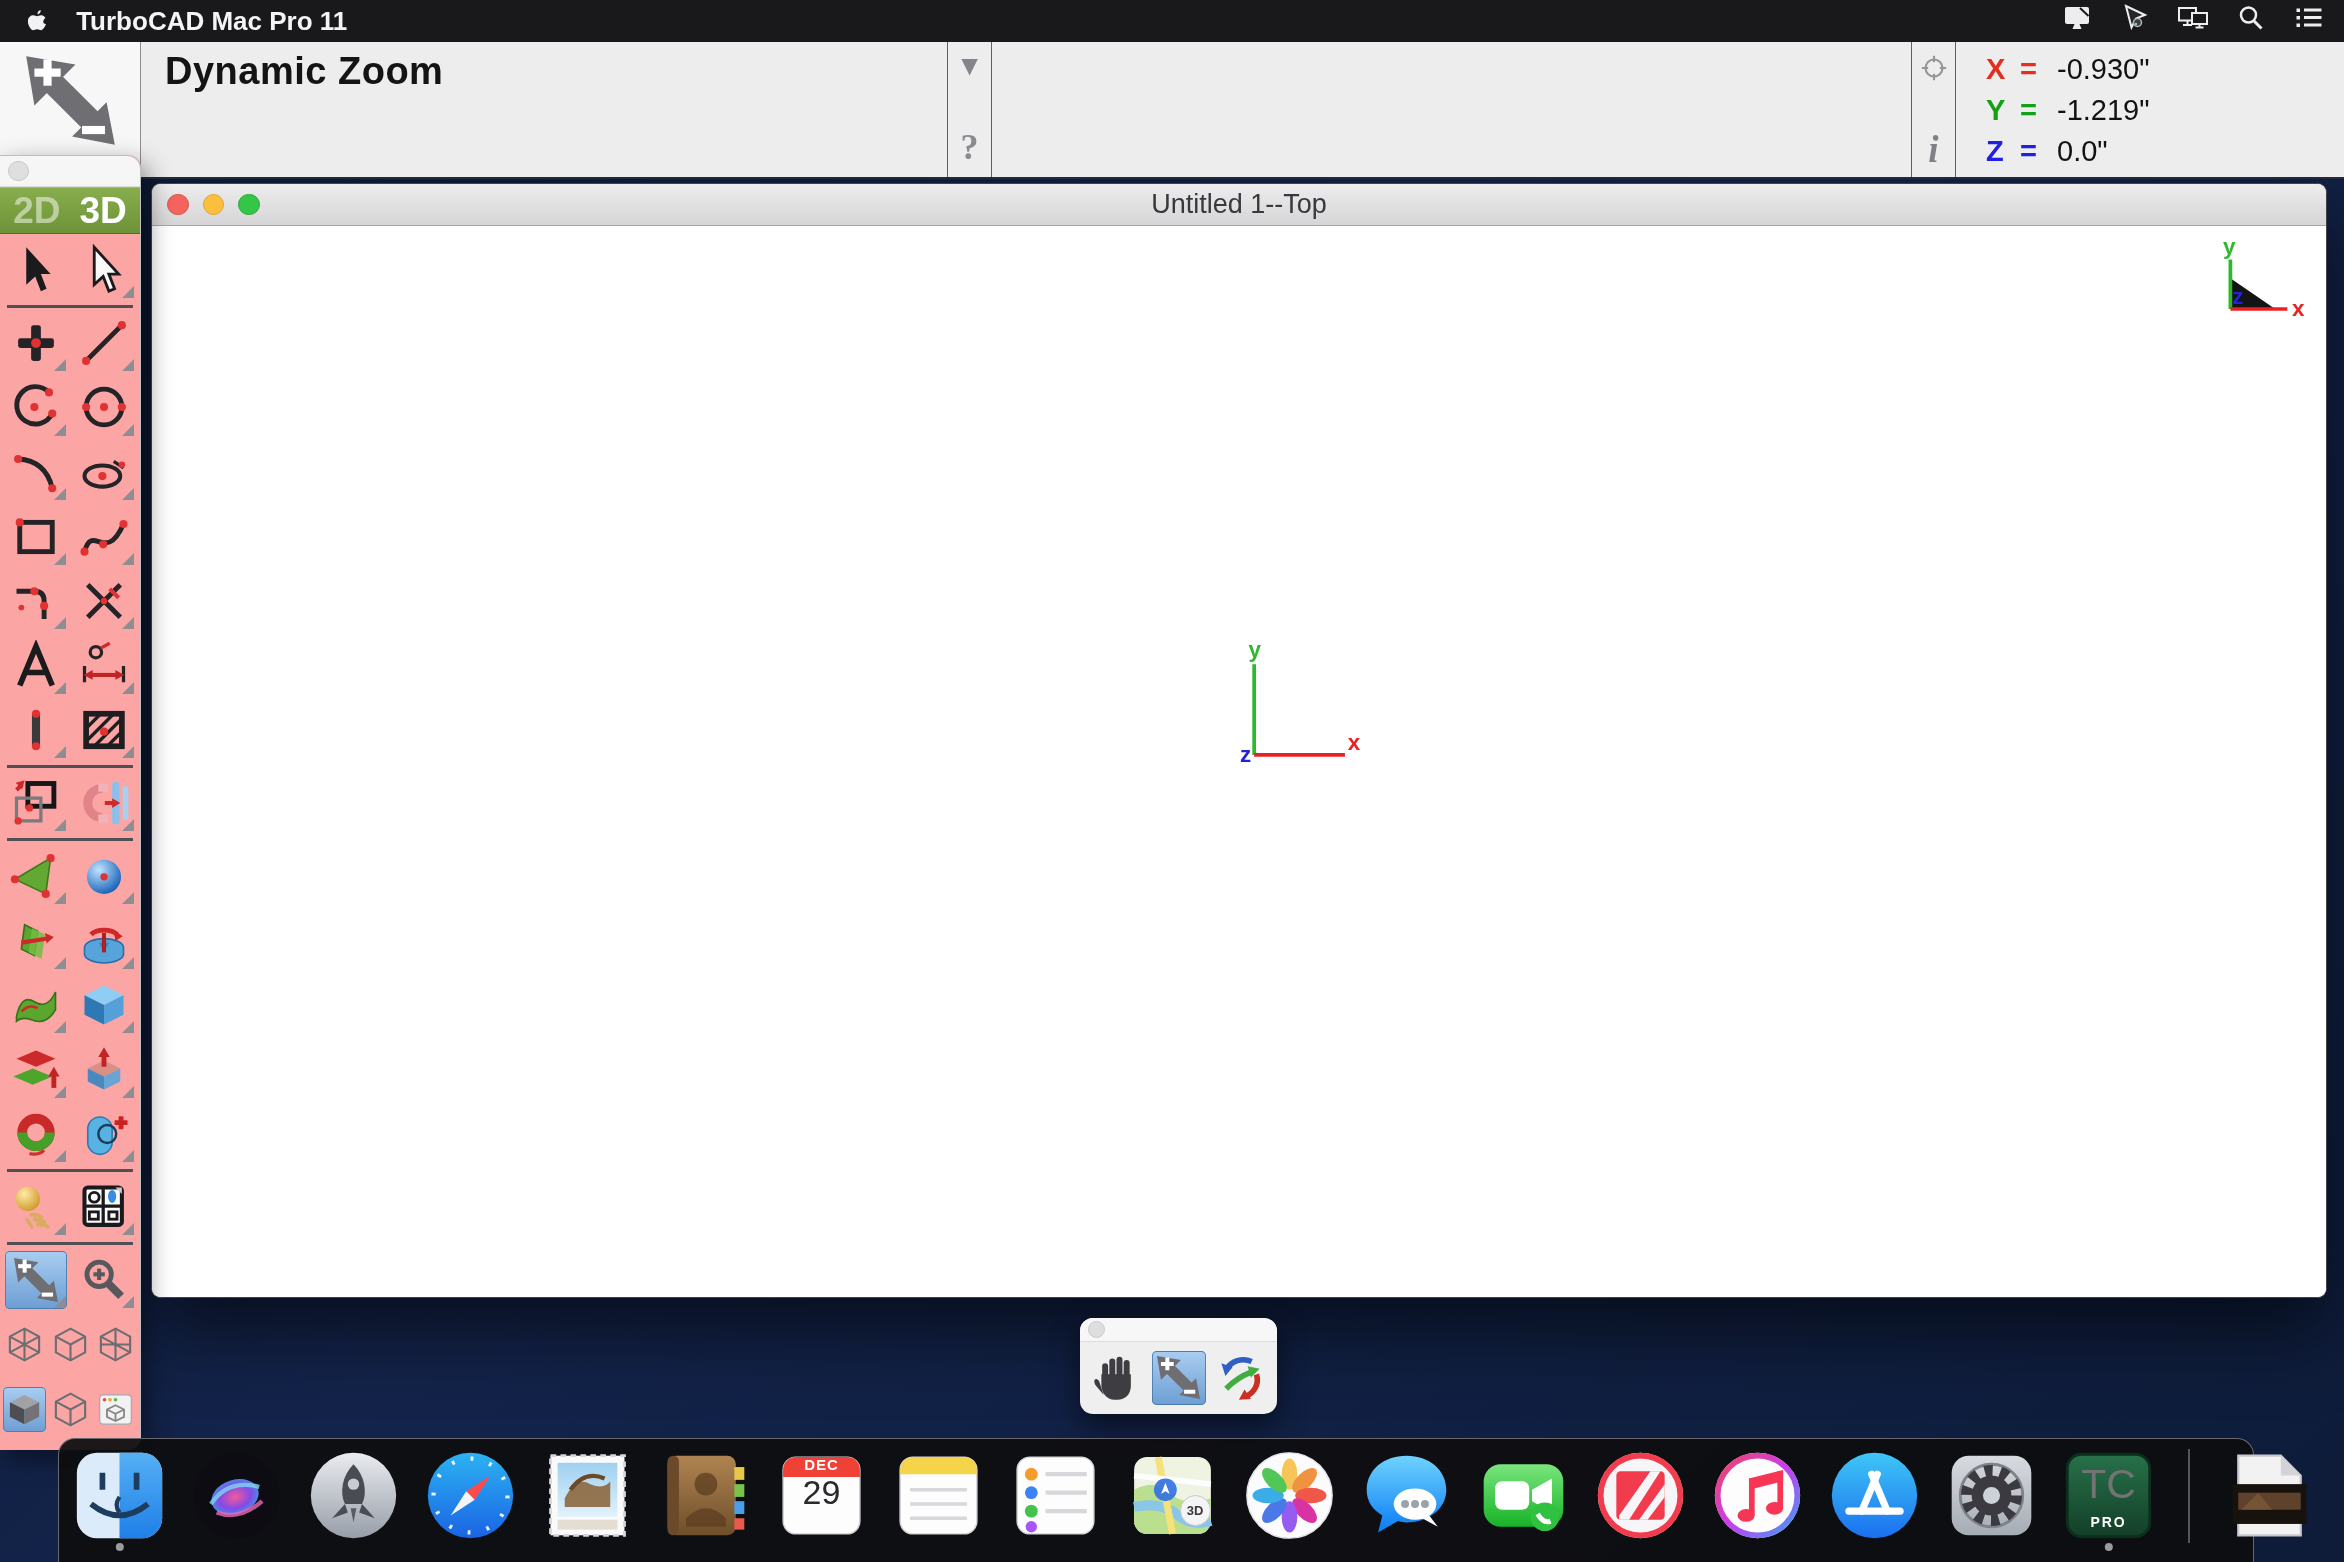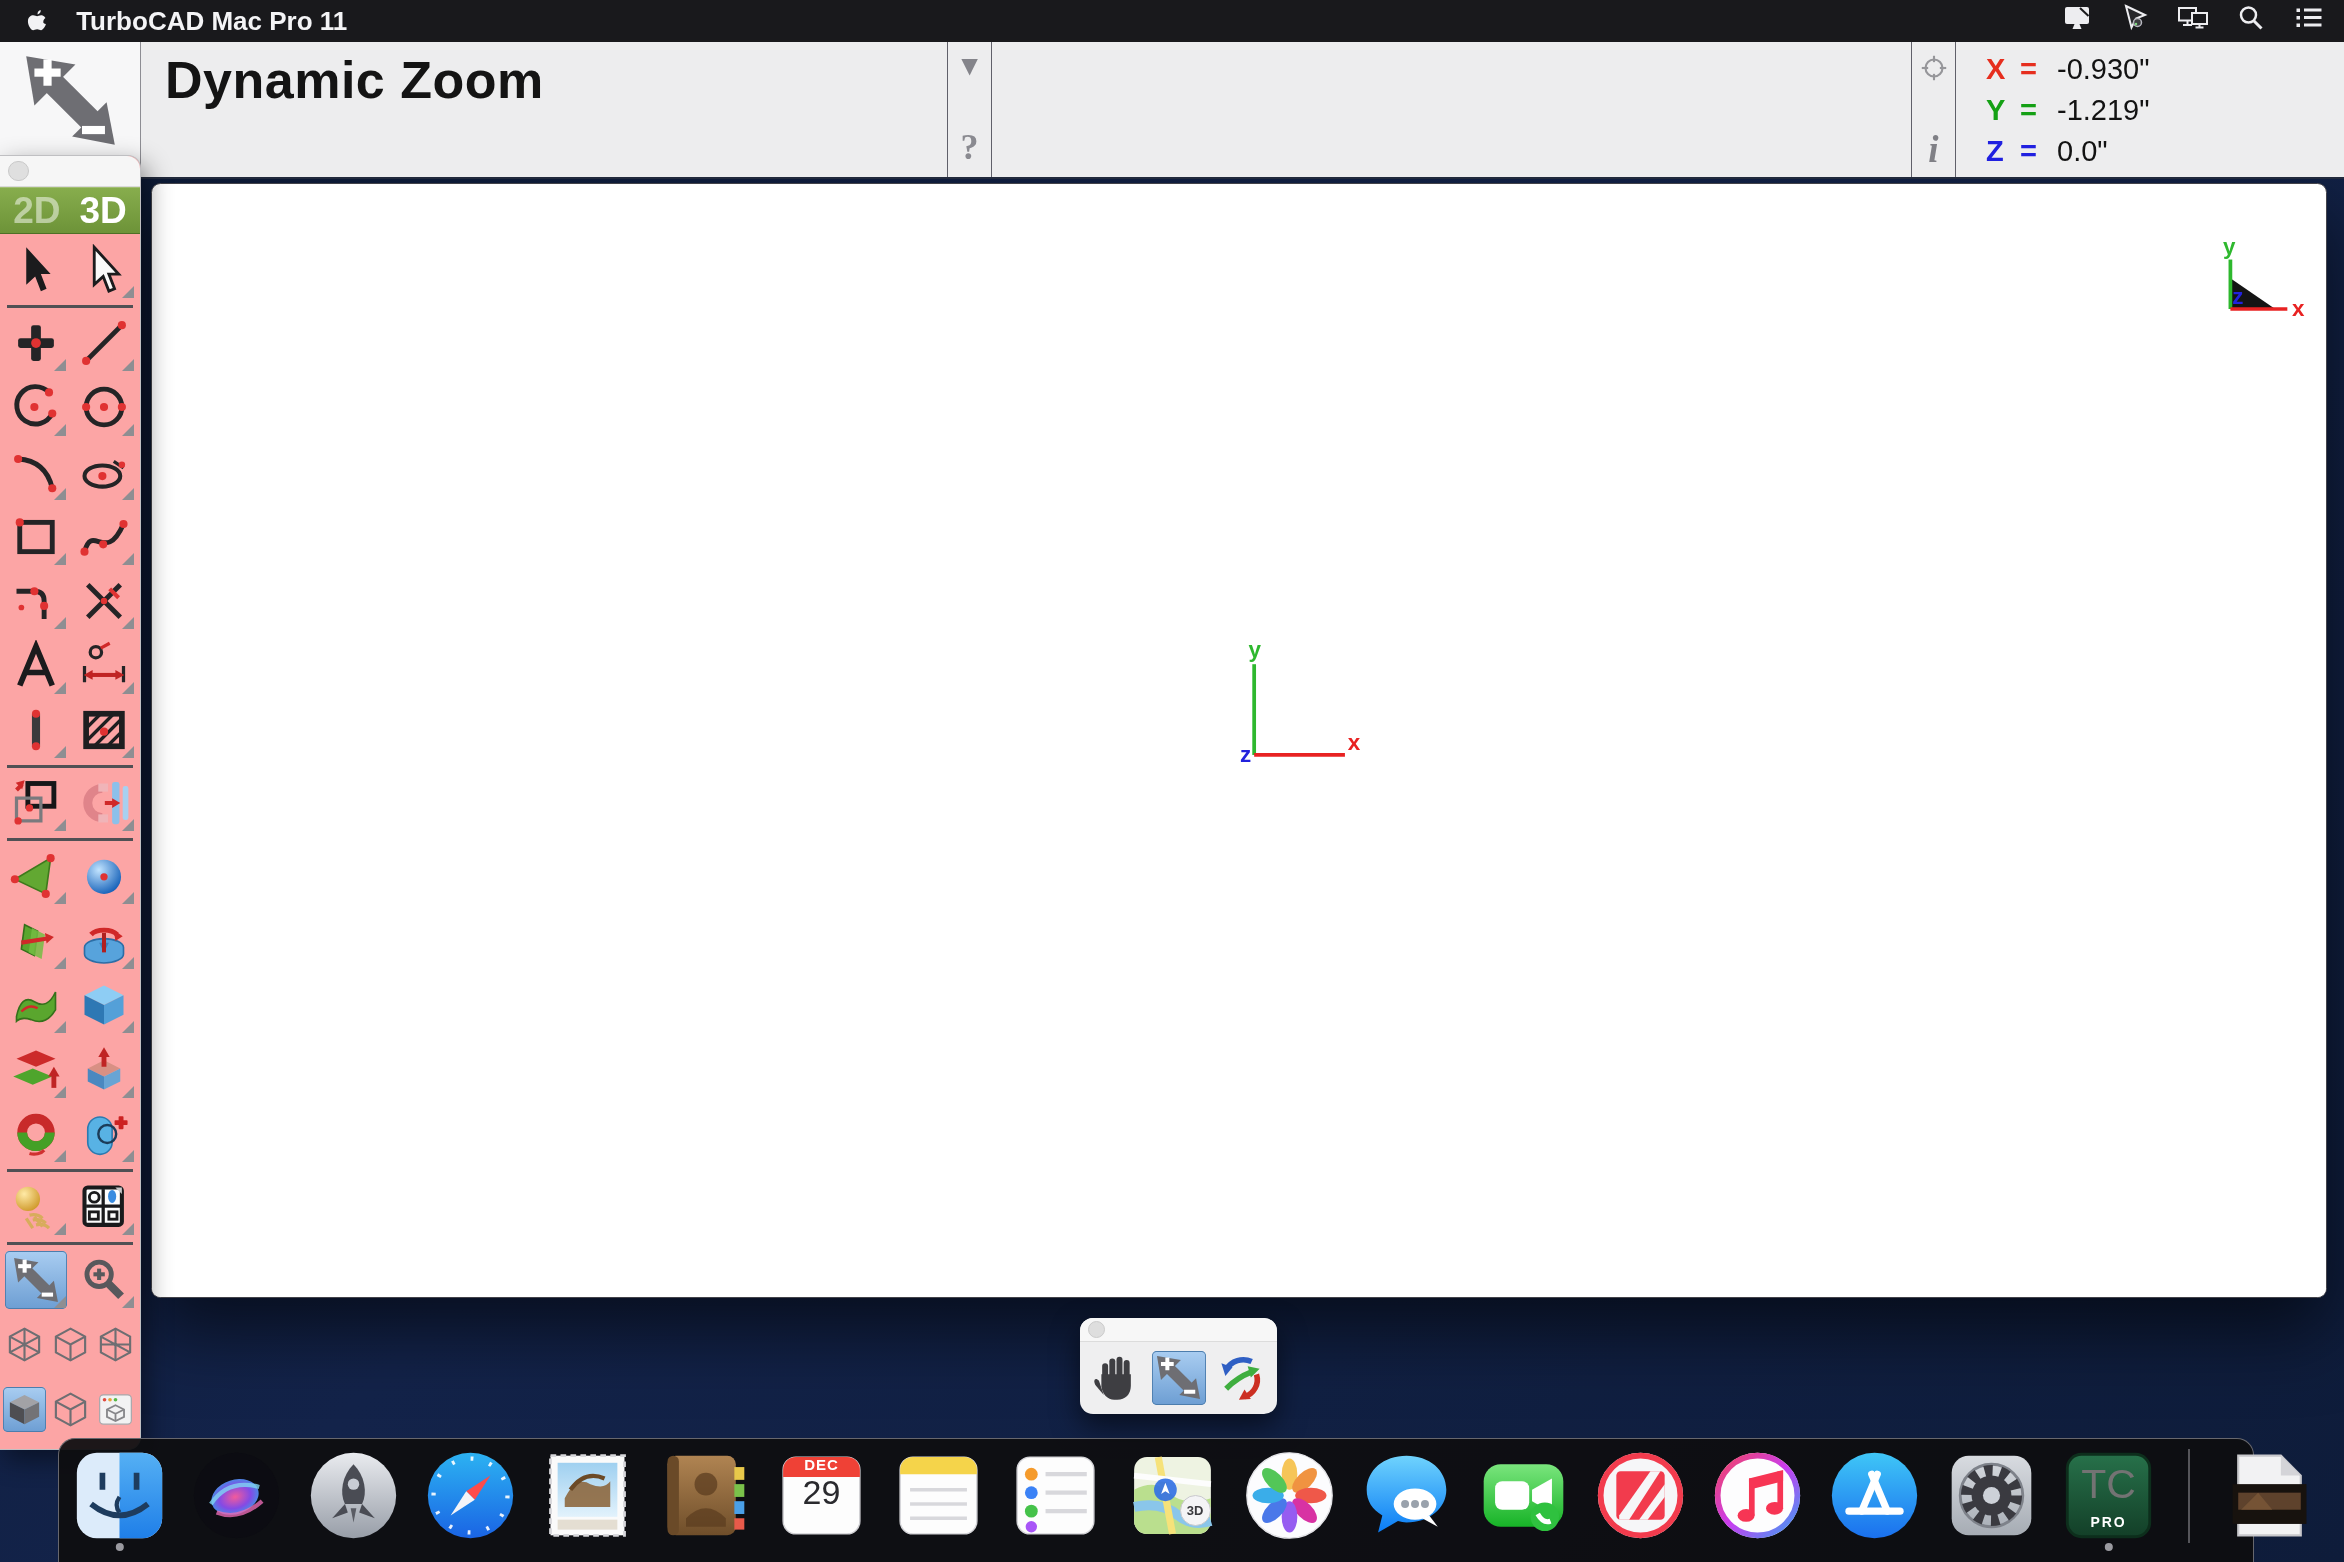--- a/index.html
+++ b/index.html
@@ -17,21 +17,21 @@
   .mb-right { display:flex; align-items:center; gap:24px; }
   .mb-right svg { width:34px; height:32px; }
 
   
   .toolsbar { position:absolute; top:42px; left:0; right:0; height:137px; background:#ededee;
               border-bottom:2.8px solid #222a3c; display:flex; z-index:10; }
   .current-tool { width:141px; background:#f7f7f8; border-right:1.9px solid #8d8d93;
                   display:flex; flex-direction:column; align-items:center; padding-top:5.6px; }
   .current-tool svg { width:105px; height:105px; }
   .tool-info { width:806px; padding:7.5px 0 13px 24px; display:flex; flex-direction:column; justify-content:space-between; }
-  .tool-title { font-size:52px; font-weight:bold; color:#141414; letter-spacing:0.5px; }
+  .tool-title { font-size:38px; font-weight:bold; color:#141414; letter-spacing:0.5px; }
   .tool-hint { font-size:27px; color:#1b1b1b; }
   .aux-col { width:45px; border-left:1.9px solid #60606a; border-right:1.9px solid #60606a;
              display:flex; flex-direction:column; align-items:center; justify-content:space-between; padding:7.5px 0 9.4px; }
   .collapse-glyph { font-size:28px; color:#84848a; }
   .help-glyph { font-size:36px; font-weight:bold; color:#8a8a90; font-family:"Liberation Serif",serif; }
   .aux-col2 { width:45px; border-left:1.9px solid #60606a; border-right:1.9px solid #60606a;
               display:flex; flex-direction:column; align-items:center; justify-content:space-between; padding:9.4px 0 5.6px; }
   .aux-col2 svg { width:34px; height:34px; }
   .info-glyph { font-size:37px; font-weight:bold; font-style:italic; color:#808086; font-family:"Liberation Serif",serif; }
   .tb-spacer { flex:1; }
@@ -710,20 +710,28 @@
       </div>
       <div class="coord-row">
         <span class="coord-label" style="color: rgb(32, 32, 224);">Z</span>
         <span class="coord-eq" style="color: rgb(32, 32, 224);">=</span>
         <span class="coord-val">0.0"</span>
       </div>
     </div>
 </div>
 
 <div class="window">
+  <div class="titlebar">
+    <div class="lights">
+      <span class="light red"></span>
+      <span class="light yellow"></span>
+      <span class="light green"></span>
+    </div>
+    <div class="win-title">Untitled 1--Top</div>
+  </div>
   <div class="canvas">
     <svg class="axis-center" width="141" height="131" viewBox="0 0 150 140">
       <line x1="18" y1="28" x2="18" y2="125" stroke="#2eb82e" stroke-width="4"></line>
       <line x1="18" y1="125" x2="115" y2="125" stroke="#e82222" stroke-width="4"></line>
       <text class="axis-label" x="12" y="20" fill="#2eb82e">y</text>
       <text class="axis-label" x="118" y="120" fill="#e82222">x</text>
       <text class="axis-label" x="3" y="132" fill="#2222dd">z</text>
     </svg>
     <svg class="axis-corner" width="94" height="84" viewBox="0 0 100 90">
       <polygon points="14,42 62,75 14,75" fill="#141414"></polygon>

